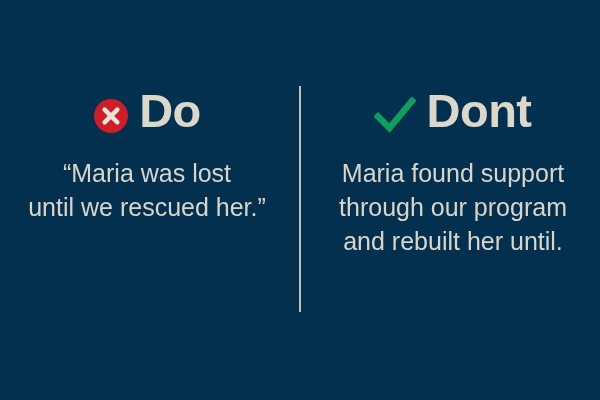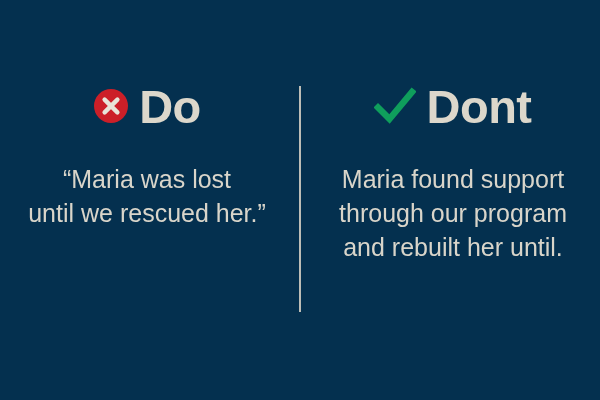--- a/index.html
+++ b/index.html
@@ -42,21 +42,21 @@
     align-items: center;
   }
 
   .column-left  { padding: 0 16px 0 10px; }
   .column-right { padding: 0 10px 0 16px; }
 
   
   .heading {
     display: flex;
     flex-direction: row;
-    align-items: center;
+    align-items: flex-end;
     justify-content: center;
     gap: 10px;
     height: 56px;
   }
 
   .heading-label {
     font-size: 47px;
     font-weight: bold;
     line-height: 1;
     letter-spacing: -0.5px;
@@ -75,21 +75,21 @@
   
   .icon-check {
     display: block;
     width: 42px;
     height: 38px;
     flex: 0 0 auto;
   }
 
   
   .body-text {
-    margin-top: 28px;
+    margin-top: 22px;
     font-size: 25px;
     line-height: 34px;
     color: #d9d5ca;
     text-align: center;
     white-space: pre-line;
   }
 
   
   .divider {
     position: absolute;

